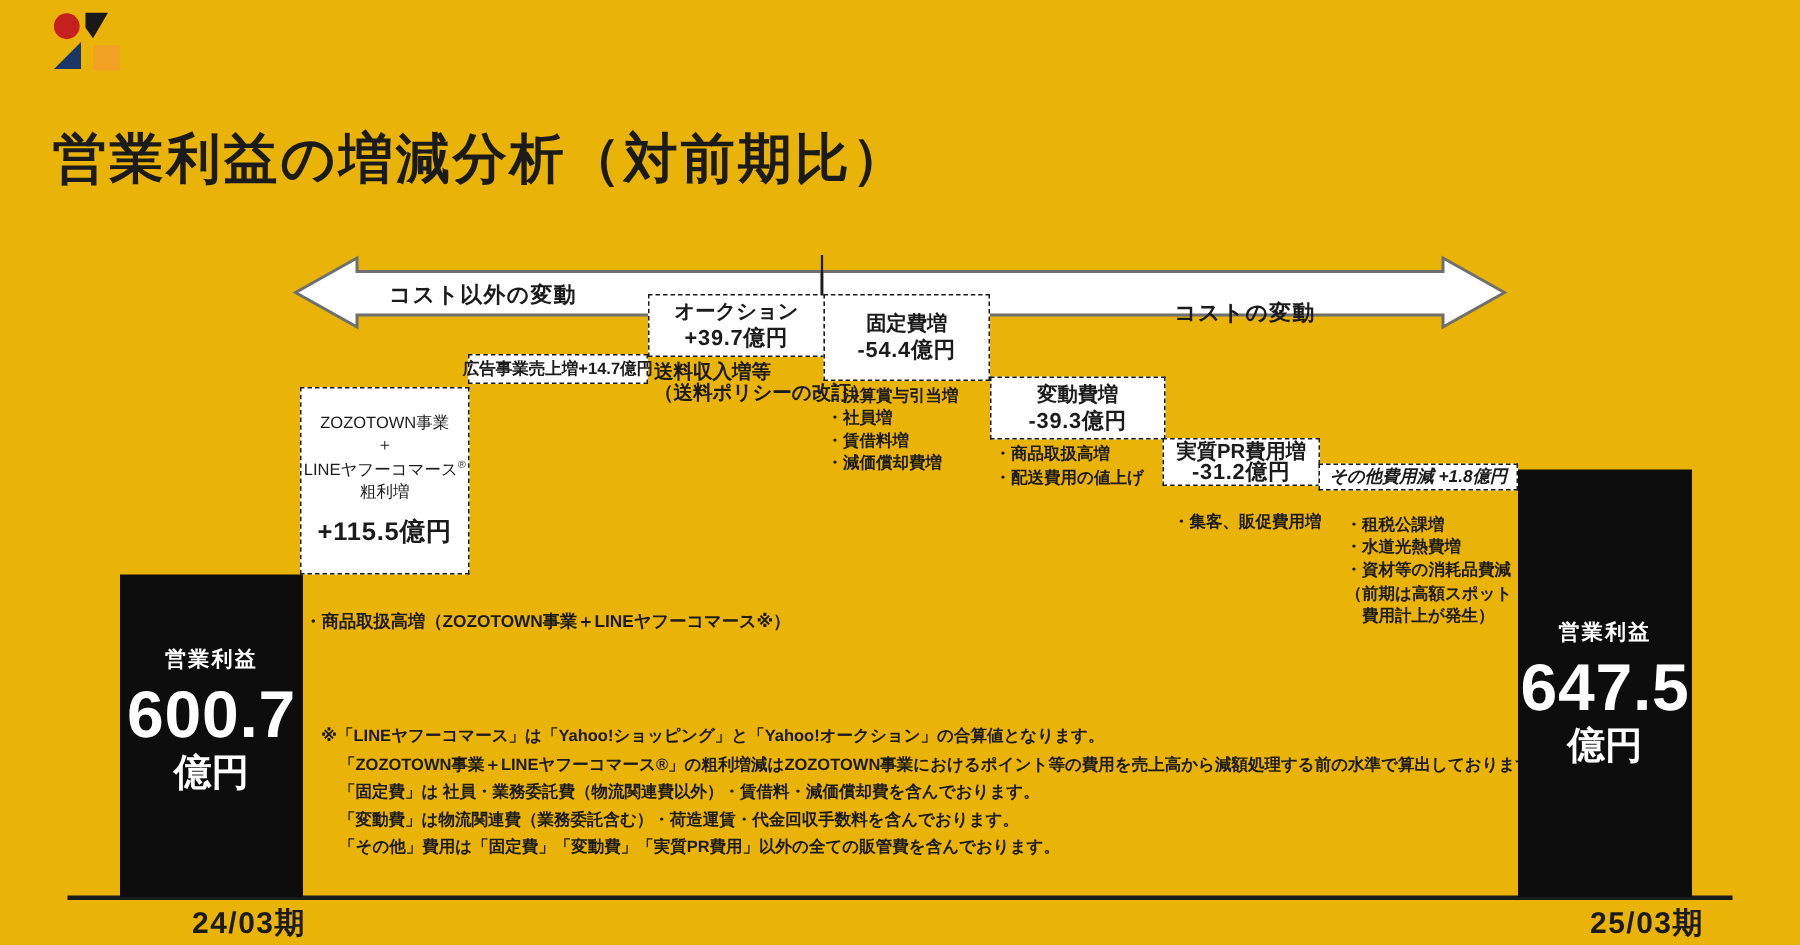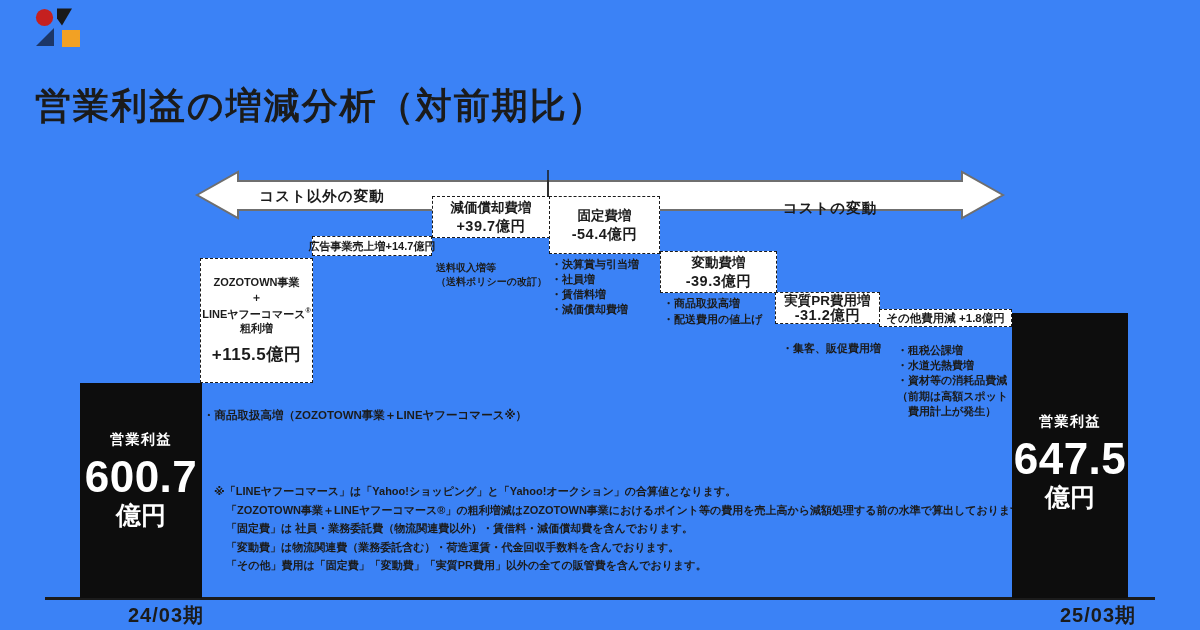--- a/index.html
+++ b/index.html
@@ -1,27 +1,27 @@
 <!DOCTYPE html>
 <html><head>
 <meta charset="utf-8">
 <style>
   html,body{margin:0;padding:0;background:#fff;}
-  .slide{position:relative;width:1200px;height:630px;background:#3b82f6;overflow:hidden;
+  .slide{position:relative;width:1200px;height:630px;background:#eab308;overflow:hidden;
          font-family:"Liberation Sans","DejaVu Sans",sans-serif;color:#1b1b1b;}
   .abs{position:absolute;}
   .title{font-size:36px;font-weight:900;letter-spacing:2px;white-space:nowrap;}
   .arrow-label{font-size:14.5px;font-weight:800;text-align:center;letter-spacing:1px;z-index:3;}
   .box{position:absolute;background:#fff;border:1.5px dashed #1b1b1b;box-sizing:border-box;
        display:flex;flex-direction:column;align-items:center;justify-content:center;
        text-align:center;font-weight:800;z-index:2;}
   .box-title{font-size:13.5px;line-height:19px;white-space:nowrap;}
   .box-value{font-size:14.5px;line-height:19px;white-space:nowrap;letter-spacing:.5px;}
   .small-line{font-size:11px;line-height:17px;white-space:nowrap;}
-  .gross-line{font-size:11px;line-height:14.5px;font-weight:700;white-space:nowrap;}
+  .gross-line{font-size:11px;line-height:14.5px;font-weight:400;white-space:nowrap;}
   .gross-value{font-size:17px;font-weight:800;margin-top:7px;letter-spacing:.5px;}
   .notes{position:absolute;font-size:11px;font-weight:700;line-height:15px;
          text-align:left;white-space:nowrap;z-index:2;}
   .bar{position:absolute;background:#0d0d0d;color:#fff;text-align:center;z-index:3;box-sizing:border-box;}
   .bar-label{font-size:14px;font-weight:800;letter-spacing:1.5px;margin-bottom:5px;}
   .bar-value{font-size:44px;font-weight:900;line-height:1.05;letter-spacing:.5px;}
   .bar-unit{font-size:25px;font-weight:900;line-height:1.2;}
   .period{position:absolute;font-size:20px;font-weight:900;letter-spacing:1px;text-align:center;}
   .baseline{position:absolute;left:45px;top:597px;width:1110px;height:2.5px;background:#1b1b1b;}
   .footnotes{position:absolute;left:214px;top:482px;font-size:11px;font-weight:700;
@@ -58,24 +58,24 @@
     <div class="gross-line"><span>LINEヤフーコマース</span><sup>®</sup></div>
     <div class="gross-line">粗利増</div>
     <div class="gross-value">+115.5億円</div>
   </div>
 
   <div class="box" style="left:312px;top:236px;width:120px;height:20px;">
     <div class="small-line">広告事業売上増+14.7億円</div>
   </div>
 
   <div class="box" style="left:432px;top:196px;width:118px;height:42px;">
-    <div class="box-title">減価償却費増</div>
+    <div class="box-title">オークション</div>
     <div class="box-value">+39.7億円</div>
   </div>
-  <div class="notes" style="left:436px;top:241px;line-height:13.5px;font-size:10px;margin-top:20px;">
+  <div class="notes" style="left:436px;top:241px;line-height:13.5px;font-size:13px;">
     <div>送料収入増等</div>
     <div>（送料ポリシーの改訂）</div>
   </div>
 
   <div class="box" style="left:549px;top:196px;width:111px;height:58px;">
     <div class="box-title">固定費増</div>
     <div class="box-value">-54.4億円</div>
   </div>
   <div class="notes" style="left:551px;top:257px;">
     <div>・決算賞与引当増</div>
@@ -95,21 +95,21 @@
 
   <div class="box" style="left:775px;top:292px;width:105px;height:32px;">
     <div class="box-title" style="line-height:15px;">実質PR費用増</div>
     <div class="box-value" style="line-height:15px;">-31.2億円</div>
   </div>
   <div class="notes" style="left:782px;top:341px;">
     <div>・集客、販促費用増</div>
   </div>
 
   <div class="box" style="left:879px;top:309px;width:133px;height:18px;">
-    <div class="small-line" style="font-size:11.5px;">その他費用減 +1.8億円</div>
+    <div class="small-line" style="font-size:11.5px;font-style:italic;">その他費用減 +1.8億円</div>
   </div>
   <div class="notes" style="left:897px;top:331px;line-height:15.2px;margin-top:12px;">
     <div>・租税公課増</div>
     <div>・水道光熱費増</div>
     <div>・資材等の消耗品費減</div>
     <div>（前期は高額スポット</div>
     <div>　費用計上が発生）</div>
   </div>
 
   <div class="notes" style="left:203px;top:408px;font-size:11.5px;">・商品取扱高増（ZOZOTOWN事業＋LINEヤフーコマース※）</div>

